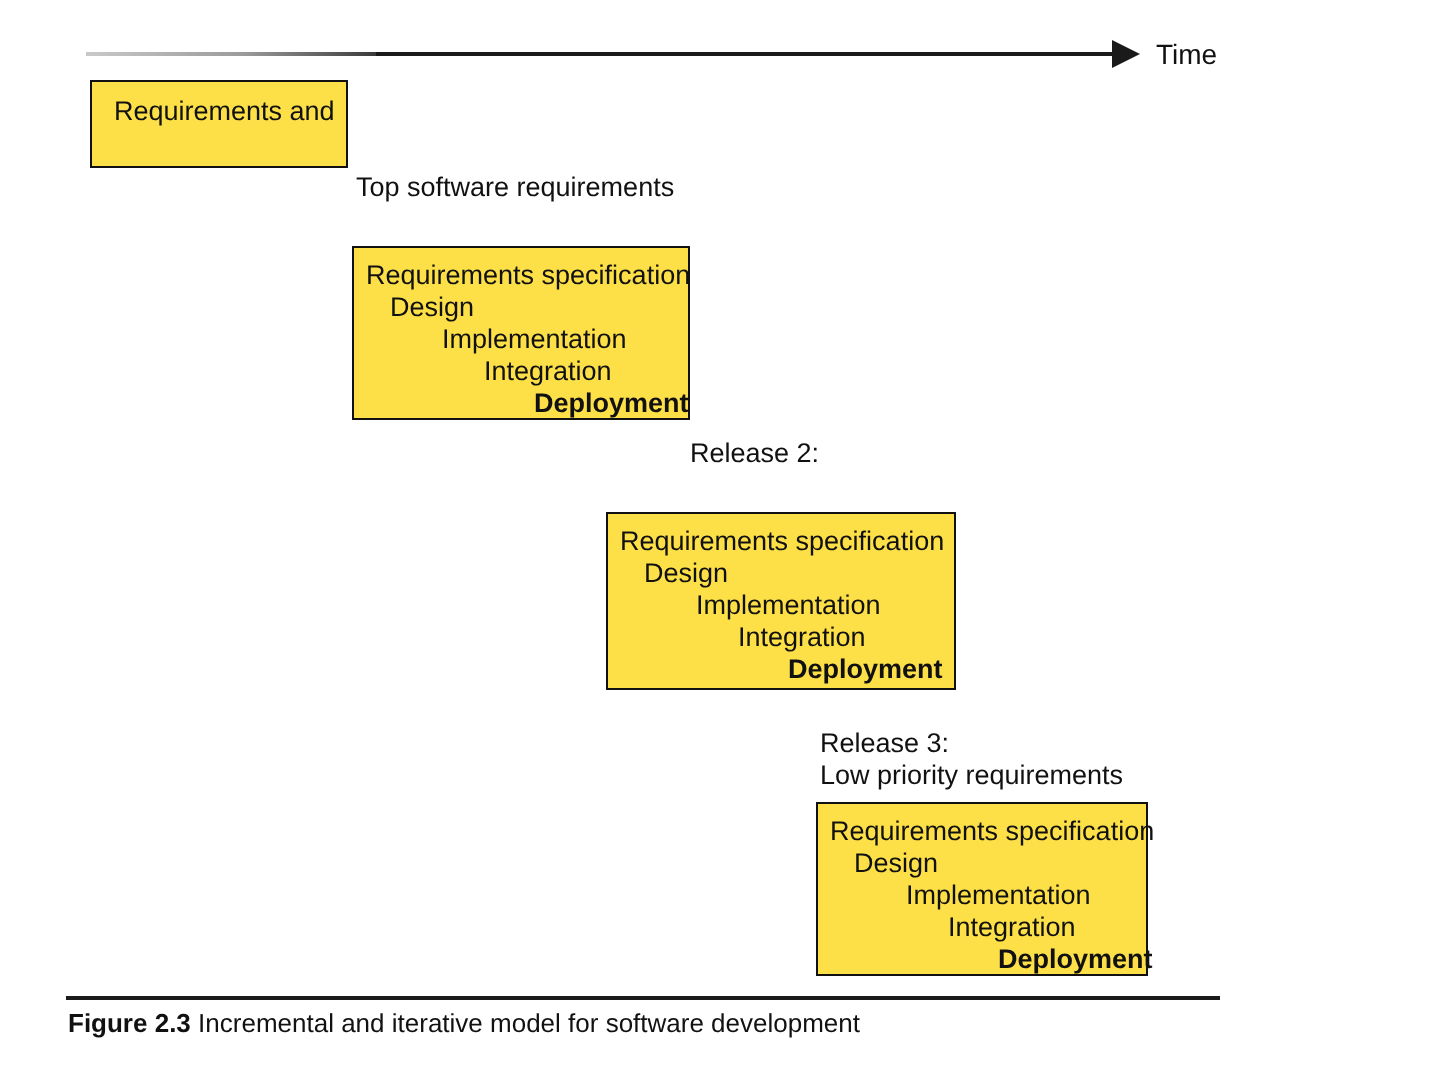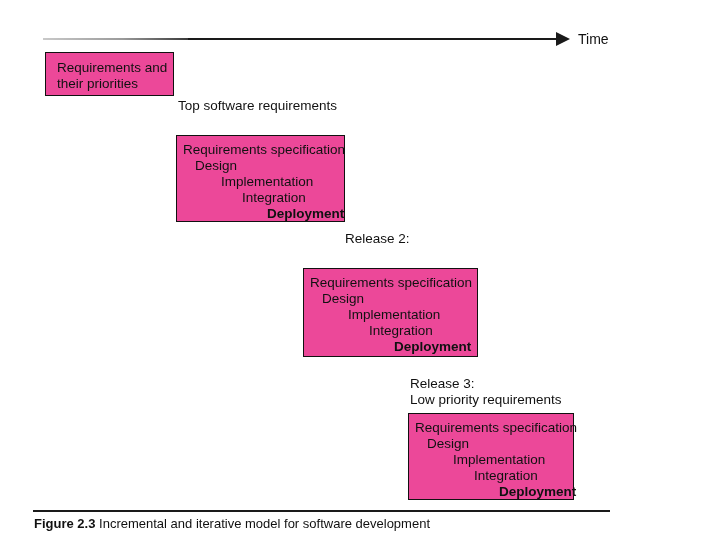--- a/index.html
+++ b/index.html
@@ -13,21 +13,21 @@
     height: 540px;
     position: relative;
     overflow: hidden;
     font-family: "Liberation Sans", sans-serif;
     color: #111111;
   }
 
   #figure-canvas {
     position: absolute;
     left: 0;
-    top: 12px;
+    top: 0;
     width: 720px;
     height: 428px;
   }
 
   
   .time-axis-line {
     position: absolute;
     left: 43px;
     top: 26px;
     width: 520px;
@@ -60,21 +60,21 @@
     font-size: 14px;
     line-height: 16px;
     white-space: nowrap;
   }
 
   
   .diagram-box {
     position: absolute;
     box-sizing: border-box;
     border: 1.5px solid #111111;
-    background: #ec4899;
+    background: #fde047;
   }
 
   .box-requirements {
     left: 45px;
     top: 40px;
     width: 129px;
     height: 44px;
     padding: 7px 0 0 11px;
   }
   .box-requirements .line {
@@ -151,21 +151,20 @@
 <body>
 
 <div id="figure-canvas">
 
   <div class="time-axis-line"></div>
   <div class="time-axis-arrowhead"></div>
   <div class="time-axis-label">Time</div>
 
   <div class="diagram-box box-requirements">
     <div class="line">Requirements and</div>
-    <div class="line">their priorities</div>
   </div>
 
   <div class="release-caption caption-release-1">
     <span class="caption-line">Top software requirements</span>
   </div>
 
   <div class="diagram-box phase-box box-release-1">
     <ul class="phase-list">
       <li class="indent-0">Requirements specification</li>
       <li class="indent-1">Design</li>

